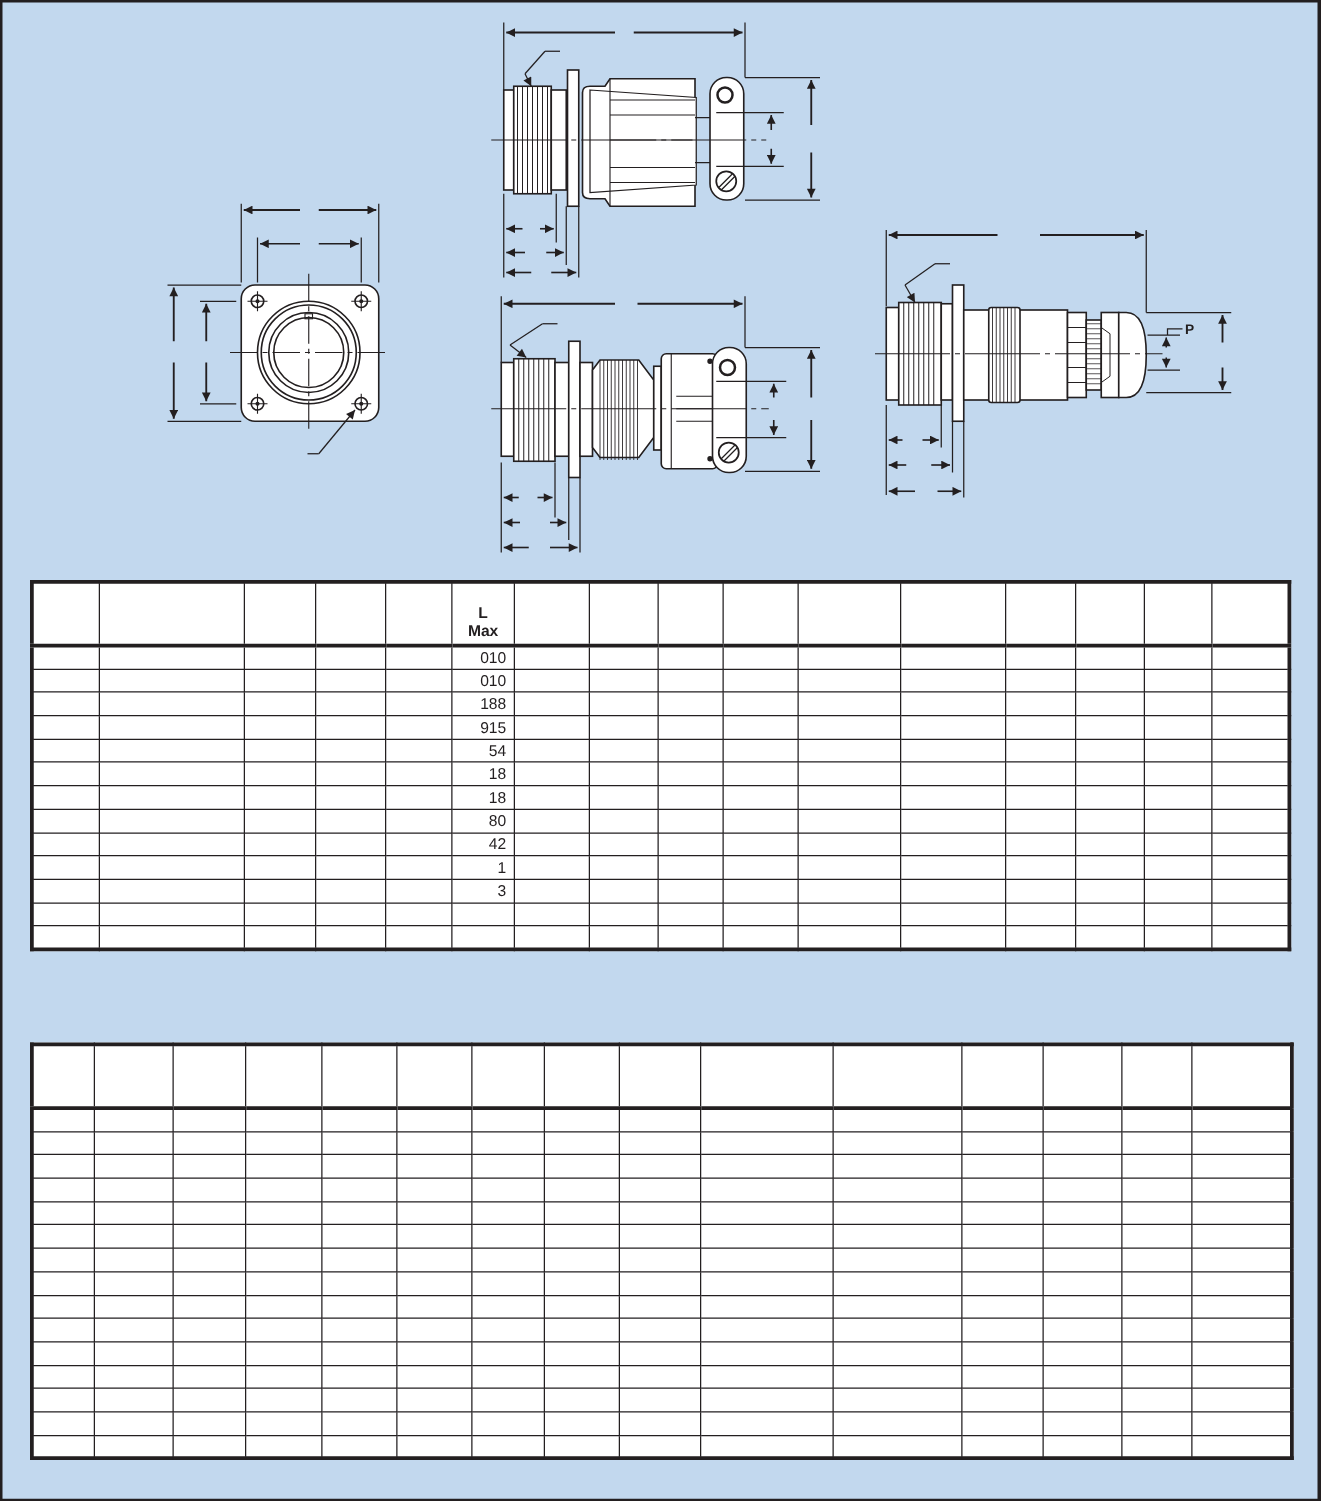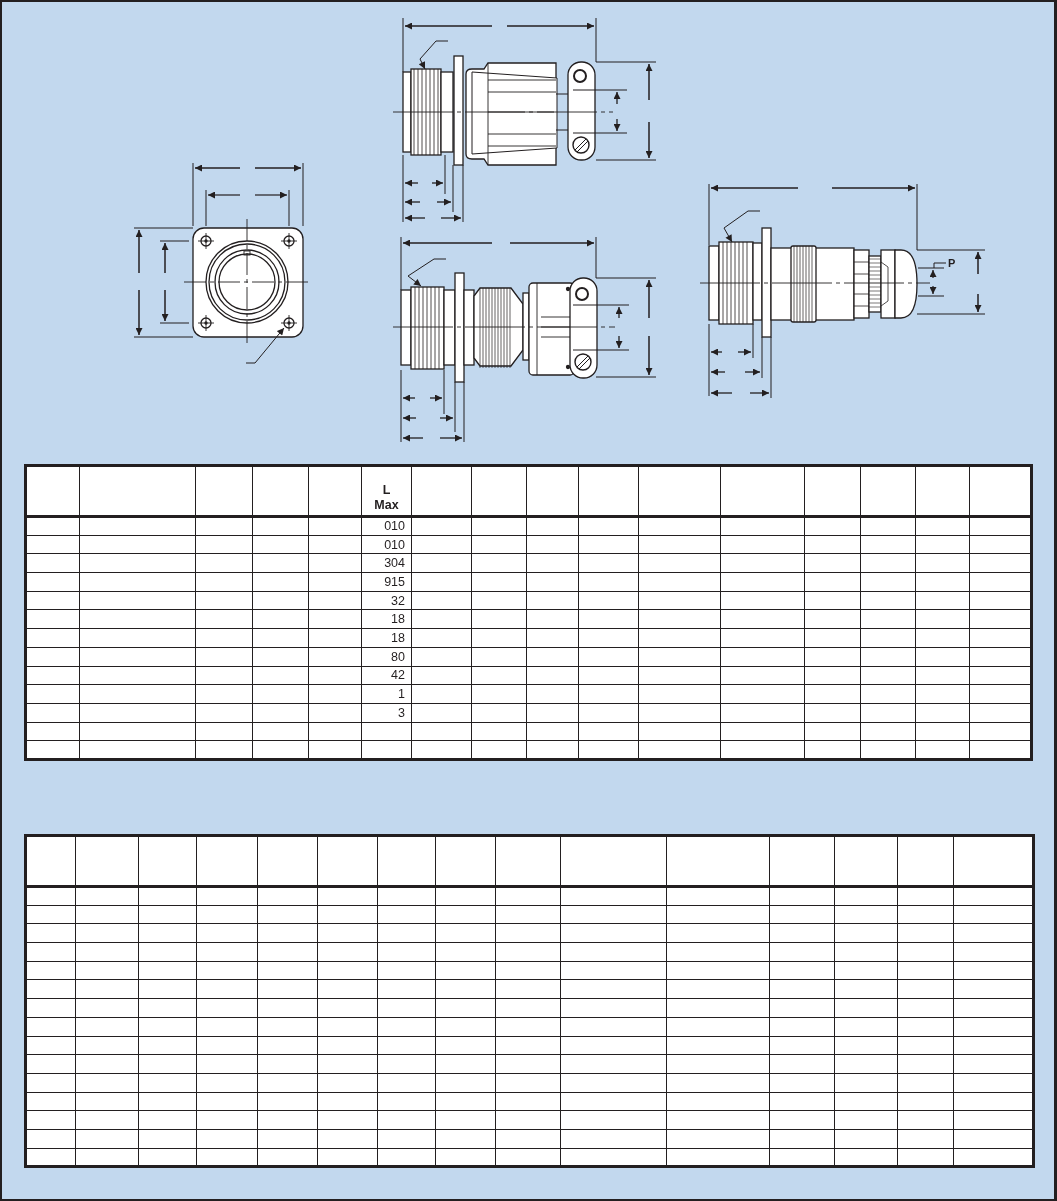--- a/index.html
+++ b/index.html
@@ -304,21 +304,21 @@
         <td></td>
         <td></td>
         <td></td>
       </tr>
       <tr>
         <td></td>
         <td></td>
         <td></td>
         <td></td>
         <td></td>
-        <td>304</td>
+        <td>188</td>
         <td></td>
         <td></td>
         <td></td>
         <td></td>
         <td></td>
         <td></td>
         <td></td>
         <td></td>
         <td></td>
         <td></td>
@@ -340,21 +340,21 @@
         <td></td>
         <td></td>
         <td></td>
       </tr>
       <tr>
         <td></td>
         <td></td>
         <td></td>
         <td></td>
         <td></td>
-        <td>32</td>
+        <td>54</td>
         <td></td>
         <td></td>
         <td></td>
         <td></td>
         <td></td>
         <td></td>
         <td></td>
         <td></td>
         <td></td>
         <td></td>

